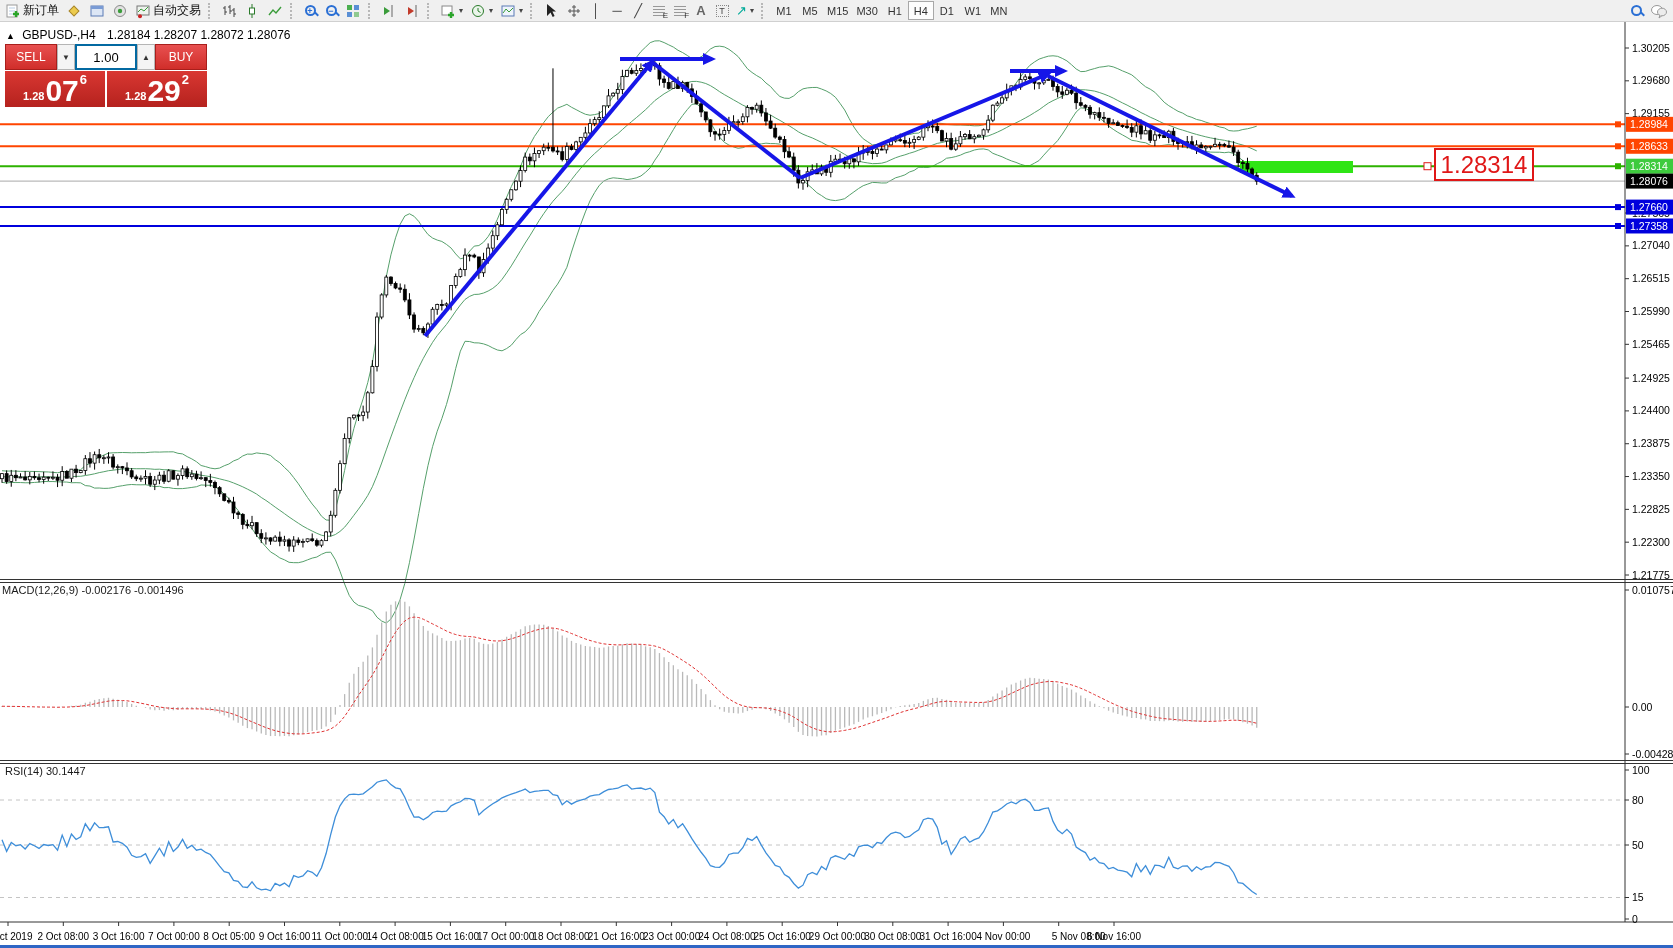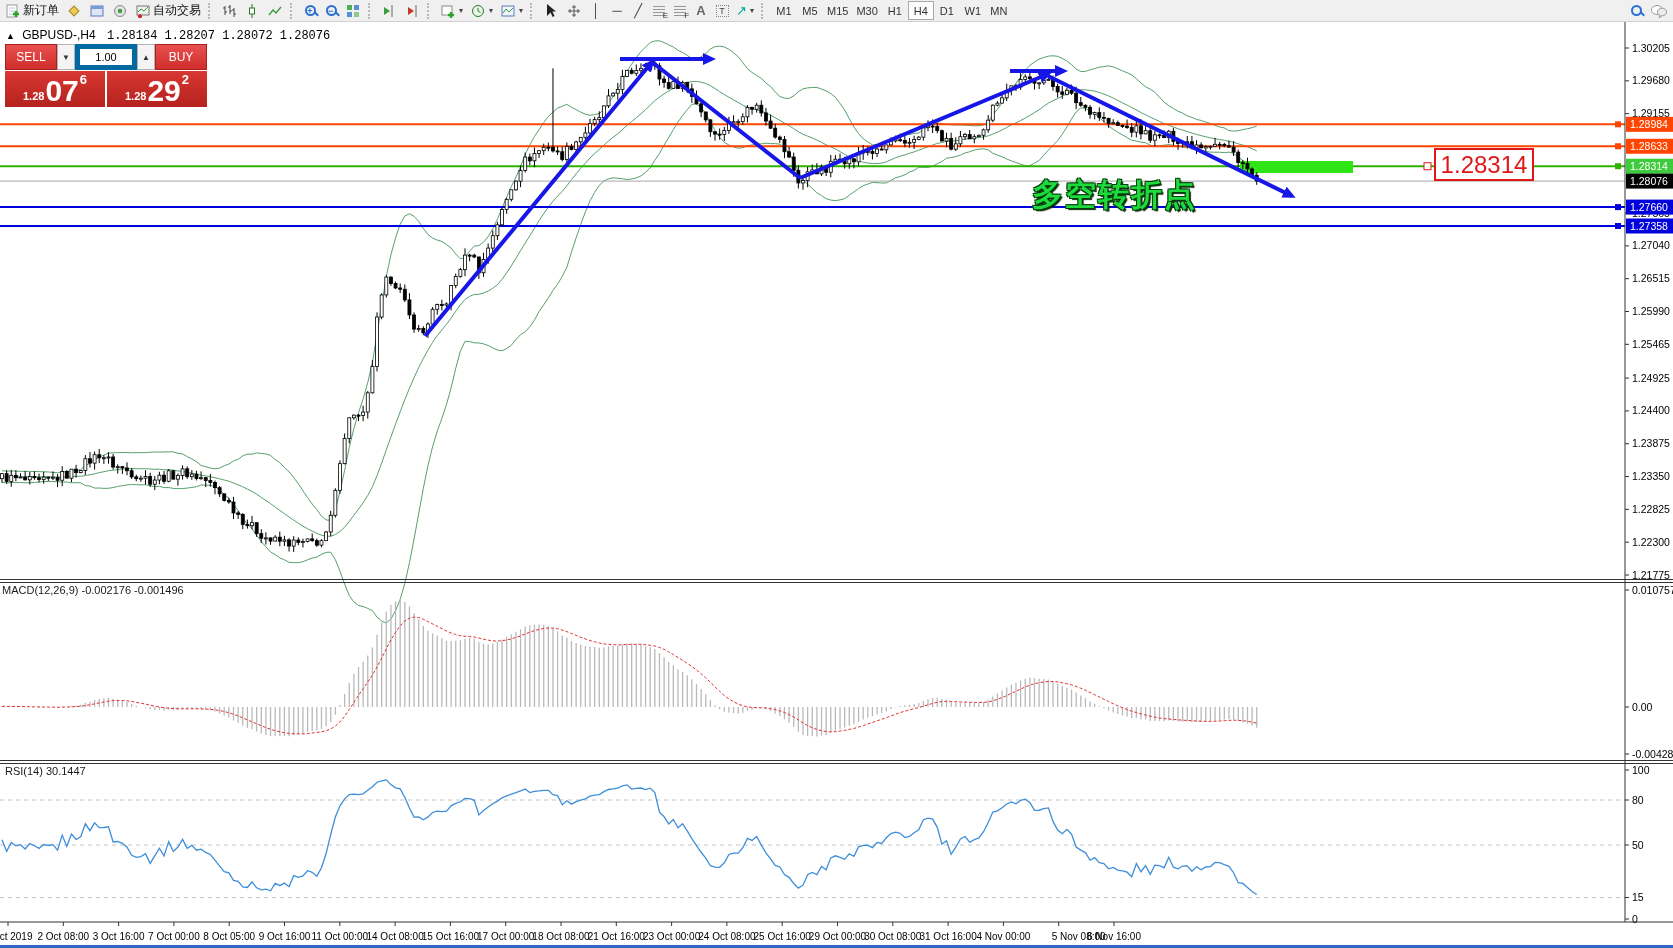--- a/index.html
+++ b/index.html
@@ -25,21 +25,21 @@
   .chartwin svg{position:absolute;left:0;top:0;}
   svg text{font-family:"Liberation Sans",sans-serif;font-size:10.5px;}
   .title{position:absolute;left:6px;top:6px;font-size:12px;color:#000;white-space:nowrap;}
   .title .arr{font-size:9px;margin-right:4px;}
   .ind-label{position:absolute;font-size:11px;color:#1a1a1a;white-space:nowrap;}
   
   .panel{position:absolute;left:5px;top:22px;width:202px;}
   .panel-top{display:flex;height:26px;}
   .pbtn{width:52px;background:linear-gradient(#e85050,#d02e2a);color:#fff;font-size:12px;display:flex;align-items:center;justify-content:center;border:1px solid #a81f1c;}
   .spin{width:18px;background:#f4f4f4;border:1px solid #b5b5b5;display:flex;align-items:center;justify-content:center;font-size:8px;color:#333;}
-  .vol{width:62px;border:5px solid #0369a1;font-size:11px;text-align:center;color:#000;background:#fff;}
+  .vol{width:62px;border:2px solid #0369a1;font-size:13px;text-align:center;color:#000;background:#fff;}
   .panel-big{display:flex;height:36px;margin-top:1px;gap:2px;background:#fff;}
   .bigbox{flex:1;background:linear-gradient(#d93732,#b5221e);color:#fff;display:flex;align-items:flex-end;justify-content:center;padding-bottom:2px;}
   .bigbox .pre{font-size:11px;font-weight:bold;margin-bottom:3px;}
   .bigbox .big{font-size:30px;font-weight:bold;line-height:28px;margin:0 1px;}
   .bigbox .sup{font-size:13px;font-weight:bold;align-self:flex-start;margin-top:1px;}
   
   .cn-note{position:absolute;left:1032px;top:152px;font-size:31px;font-weight:bold;color:#1ddb3c;letter-spacing:2px;white-space:nowrap;
     text-shadow:1px 1px 0 #063d0a,-1px 1px 0 #063d0a,1px -1px 0 #063d0a,-1px -1px 0 #063d0a,2px 2px 1px #052d07;}
   .callout{position:absolute;left:1434px;top:126px;width:100px;height:33px;background:#fff;border:2px solid #e01717;color:#e01717;font-size:24px;display:flex;align-items:center;justify-content:center;}
   .timebar{position:absolute;left:0;top:906px;width:1673px;height:17px;background:#fff;}
@@ -1175,21 +1175,21 @@
         <defs>
           <marker id="arw" markerUnits="userSpaceOnUse" markerWidth="16" markerHeight="14" refX="9" refY="6" orient="auto">
             <path d="M0,0 L13,6 L0,12 z" fill="#1616e8"></path>
           </marker>
         </defs>
       </svg>
 
     <div class="title">
       <span class="arr">▲</span>
       <span>GBPUSD-,H4</span>
-      <span style="margin-left:8px;font-family:Liberation Mono, monospace;">1.28184 1.28207 1.28072 1.28076</span>
+      <span style="margin-left:8px;">1.28184 1.28207 1.28072 1.28076</span>
     </div>
 
     <div class="panel">
       <div class="panel-top">
         <div class="pbtn">SELL</div>
         <div class="spin">▼</div>
         <input class="vol" value="1.00" style="">
         <div class="spin">▲</div>
         <div class="pbtn">BUY</div>
       </div>
@@ -1203,21 +1203,20 @@
           <span class="pre">1.28</span>
           <span class="big">29</span>
           <span class="sup">2</span>
         </div>
       </div>
     </div>
 
     <div class="ind-label" style="left:2px;top:562px;">MACD(12,26,9) -0.002176 -0.001496</div>
     <div class="ind-label" style="left:5px;top:743px;">RSI(14) 30.1447</div>
 
-    <div class="cn-note">多空转折点</div>
     <div class="callout">1.28314</div>
 
     <div class="timebar" id="timebar">
         <span style="left: 8px;">1 Oct 2019</span>
         <span style="left: 63.3px;">2 Oct 08:00</span>
         <span style="left: 118.6px;">3 Oct 16:00</span>
         <span style="left: 173.9px;">7 Oct 00:00</span>
         <span style="left: 229.2px;">8 Oct 05:00</span>
         <span style="left: 284.5px;">9 Oct 16:00</span>
         <span style="left: 339.8px;">11 Oct 00:00</span>

